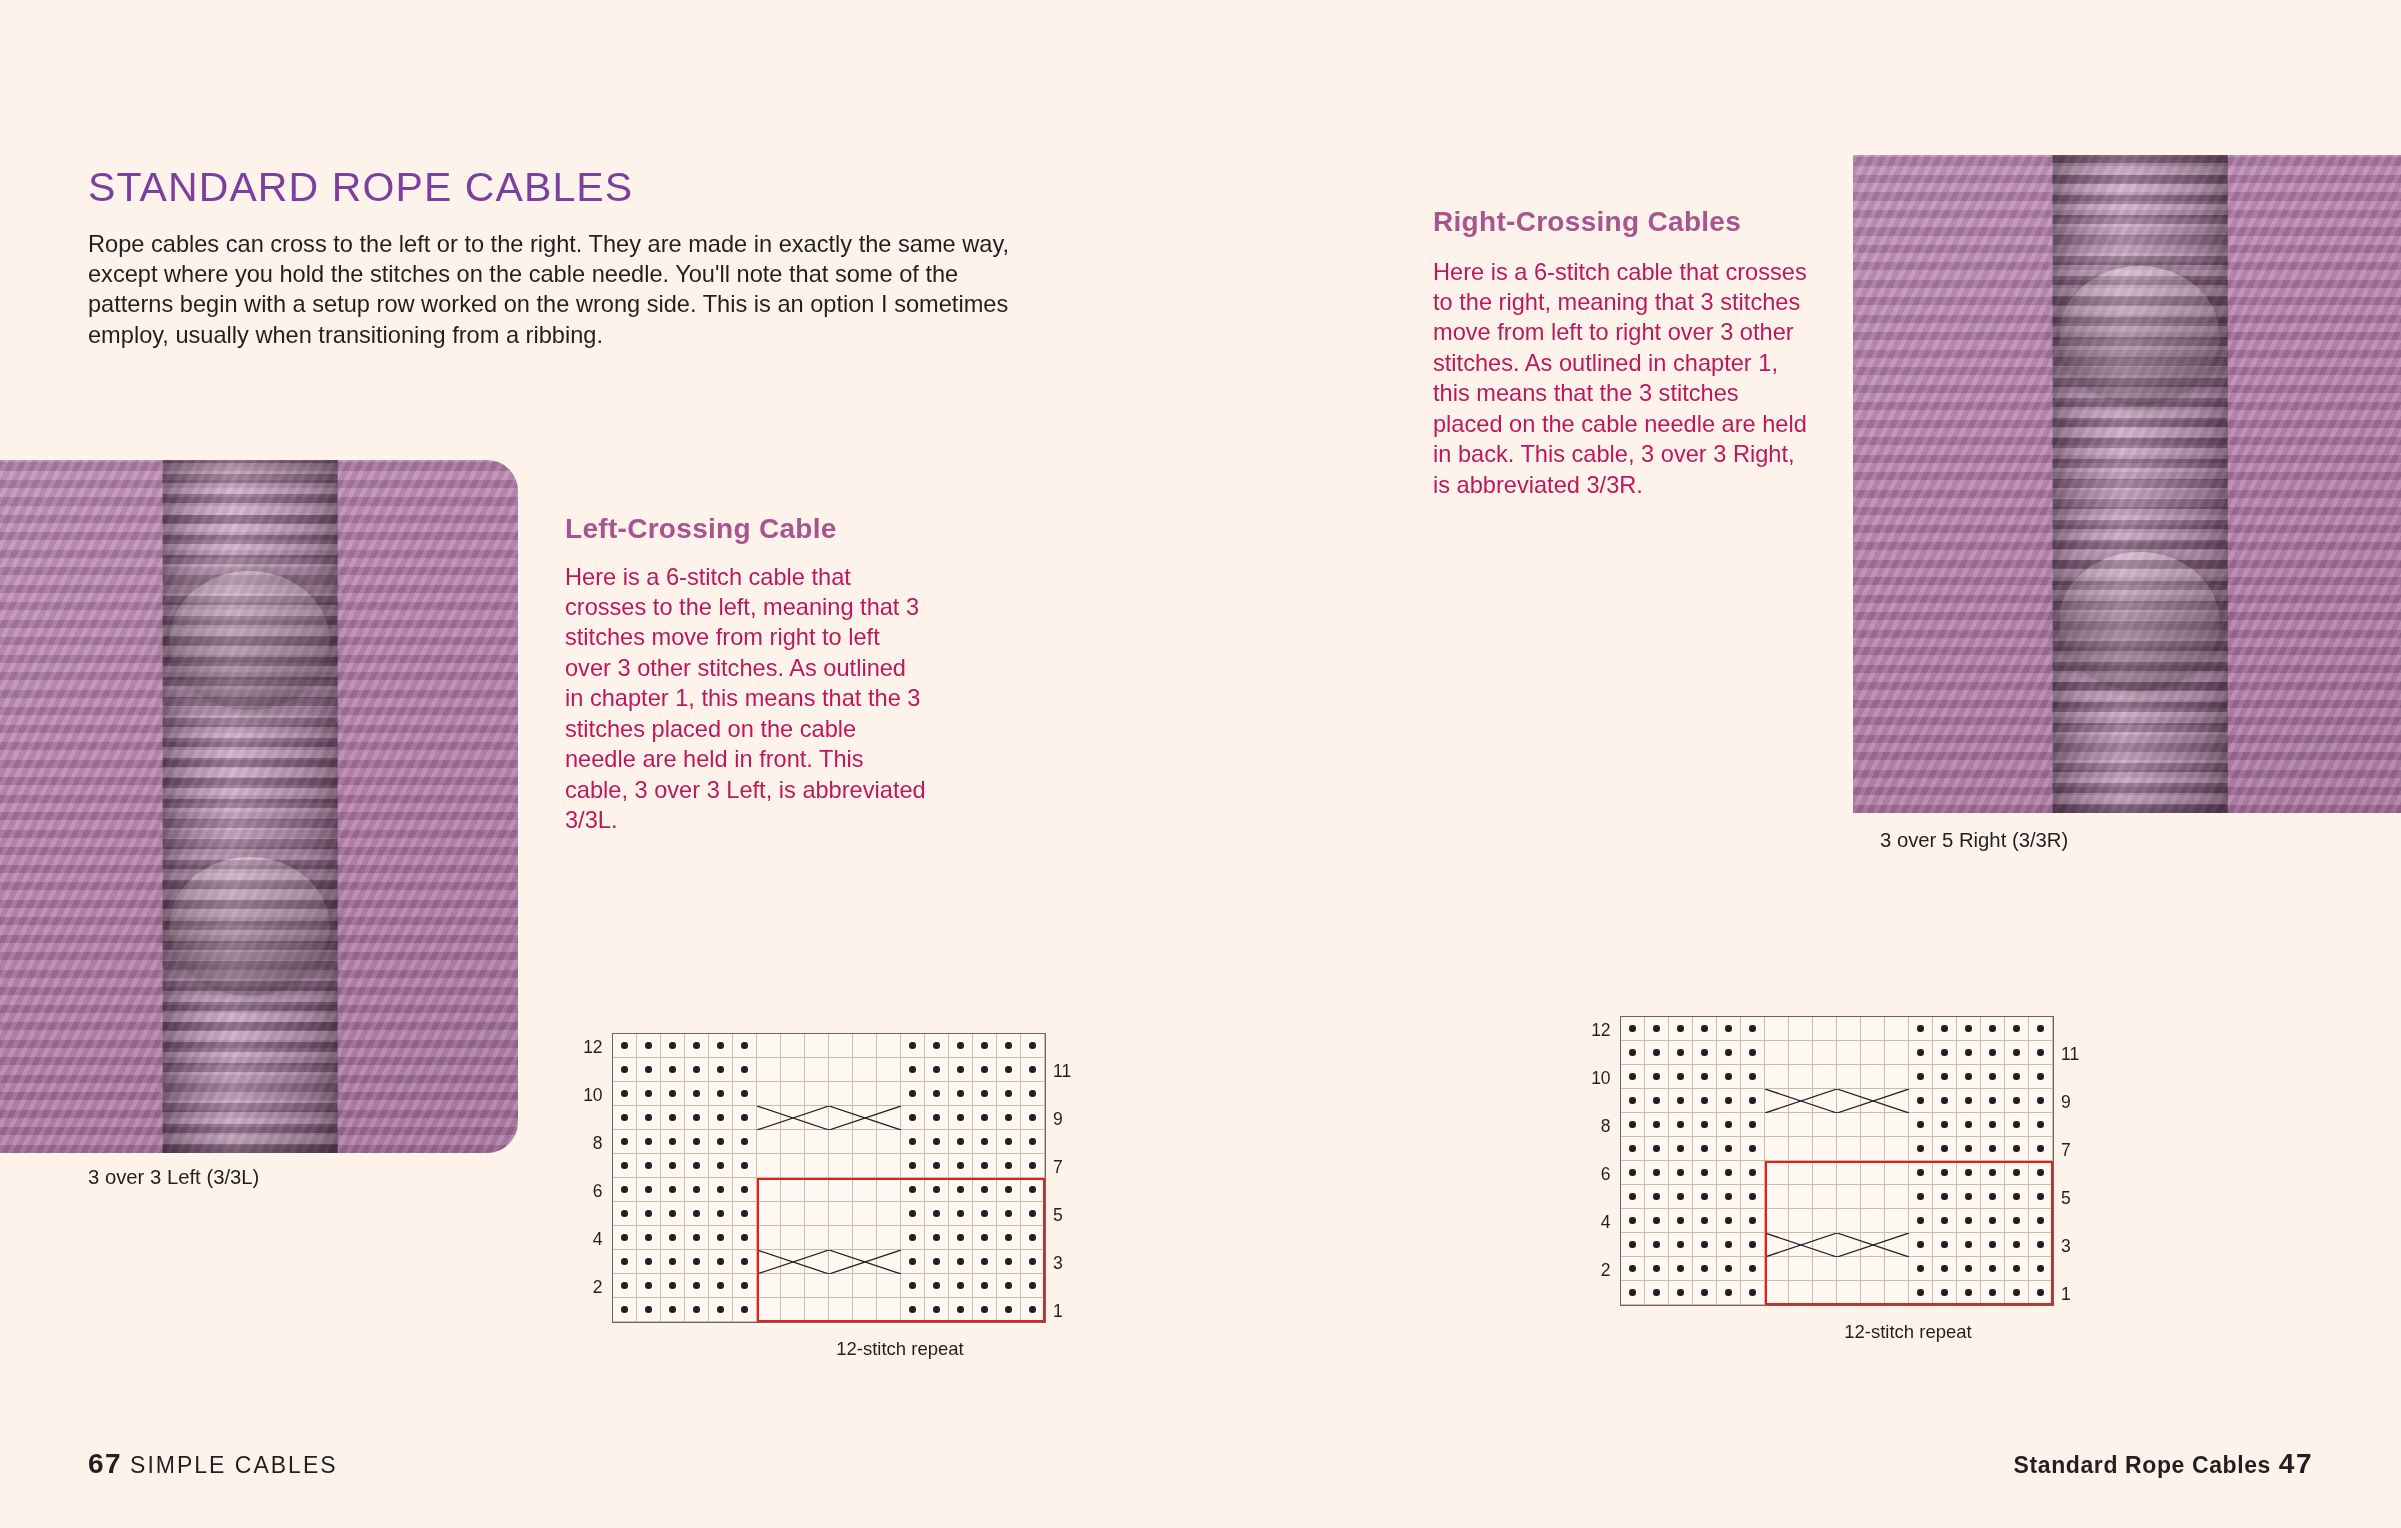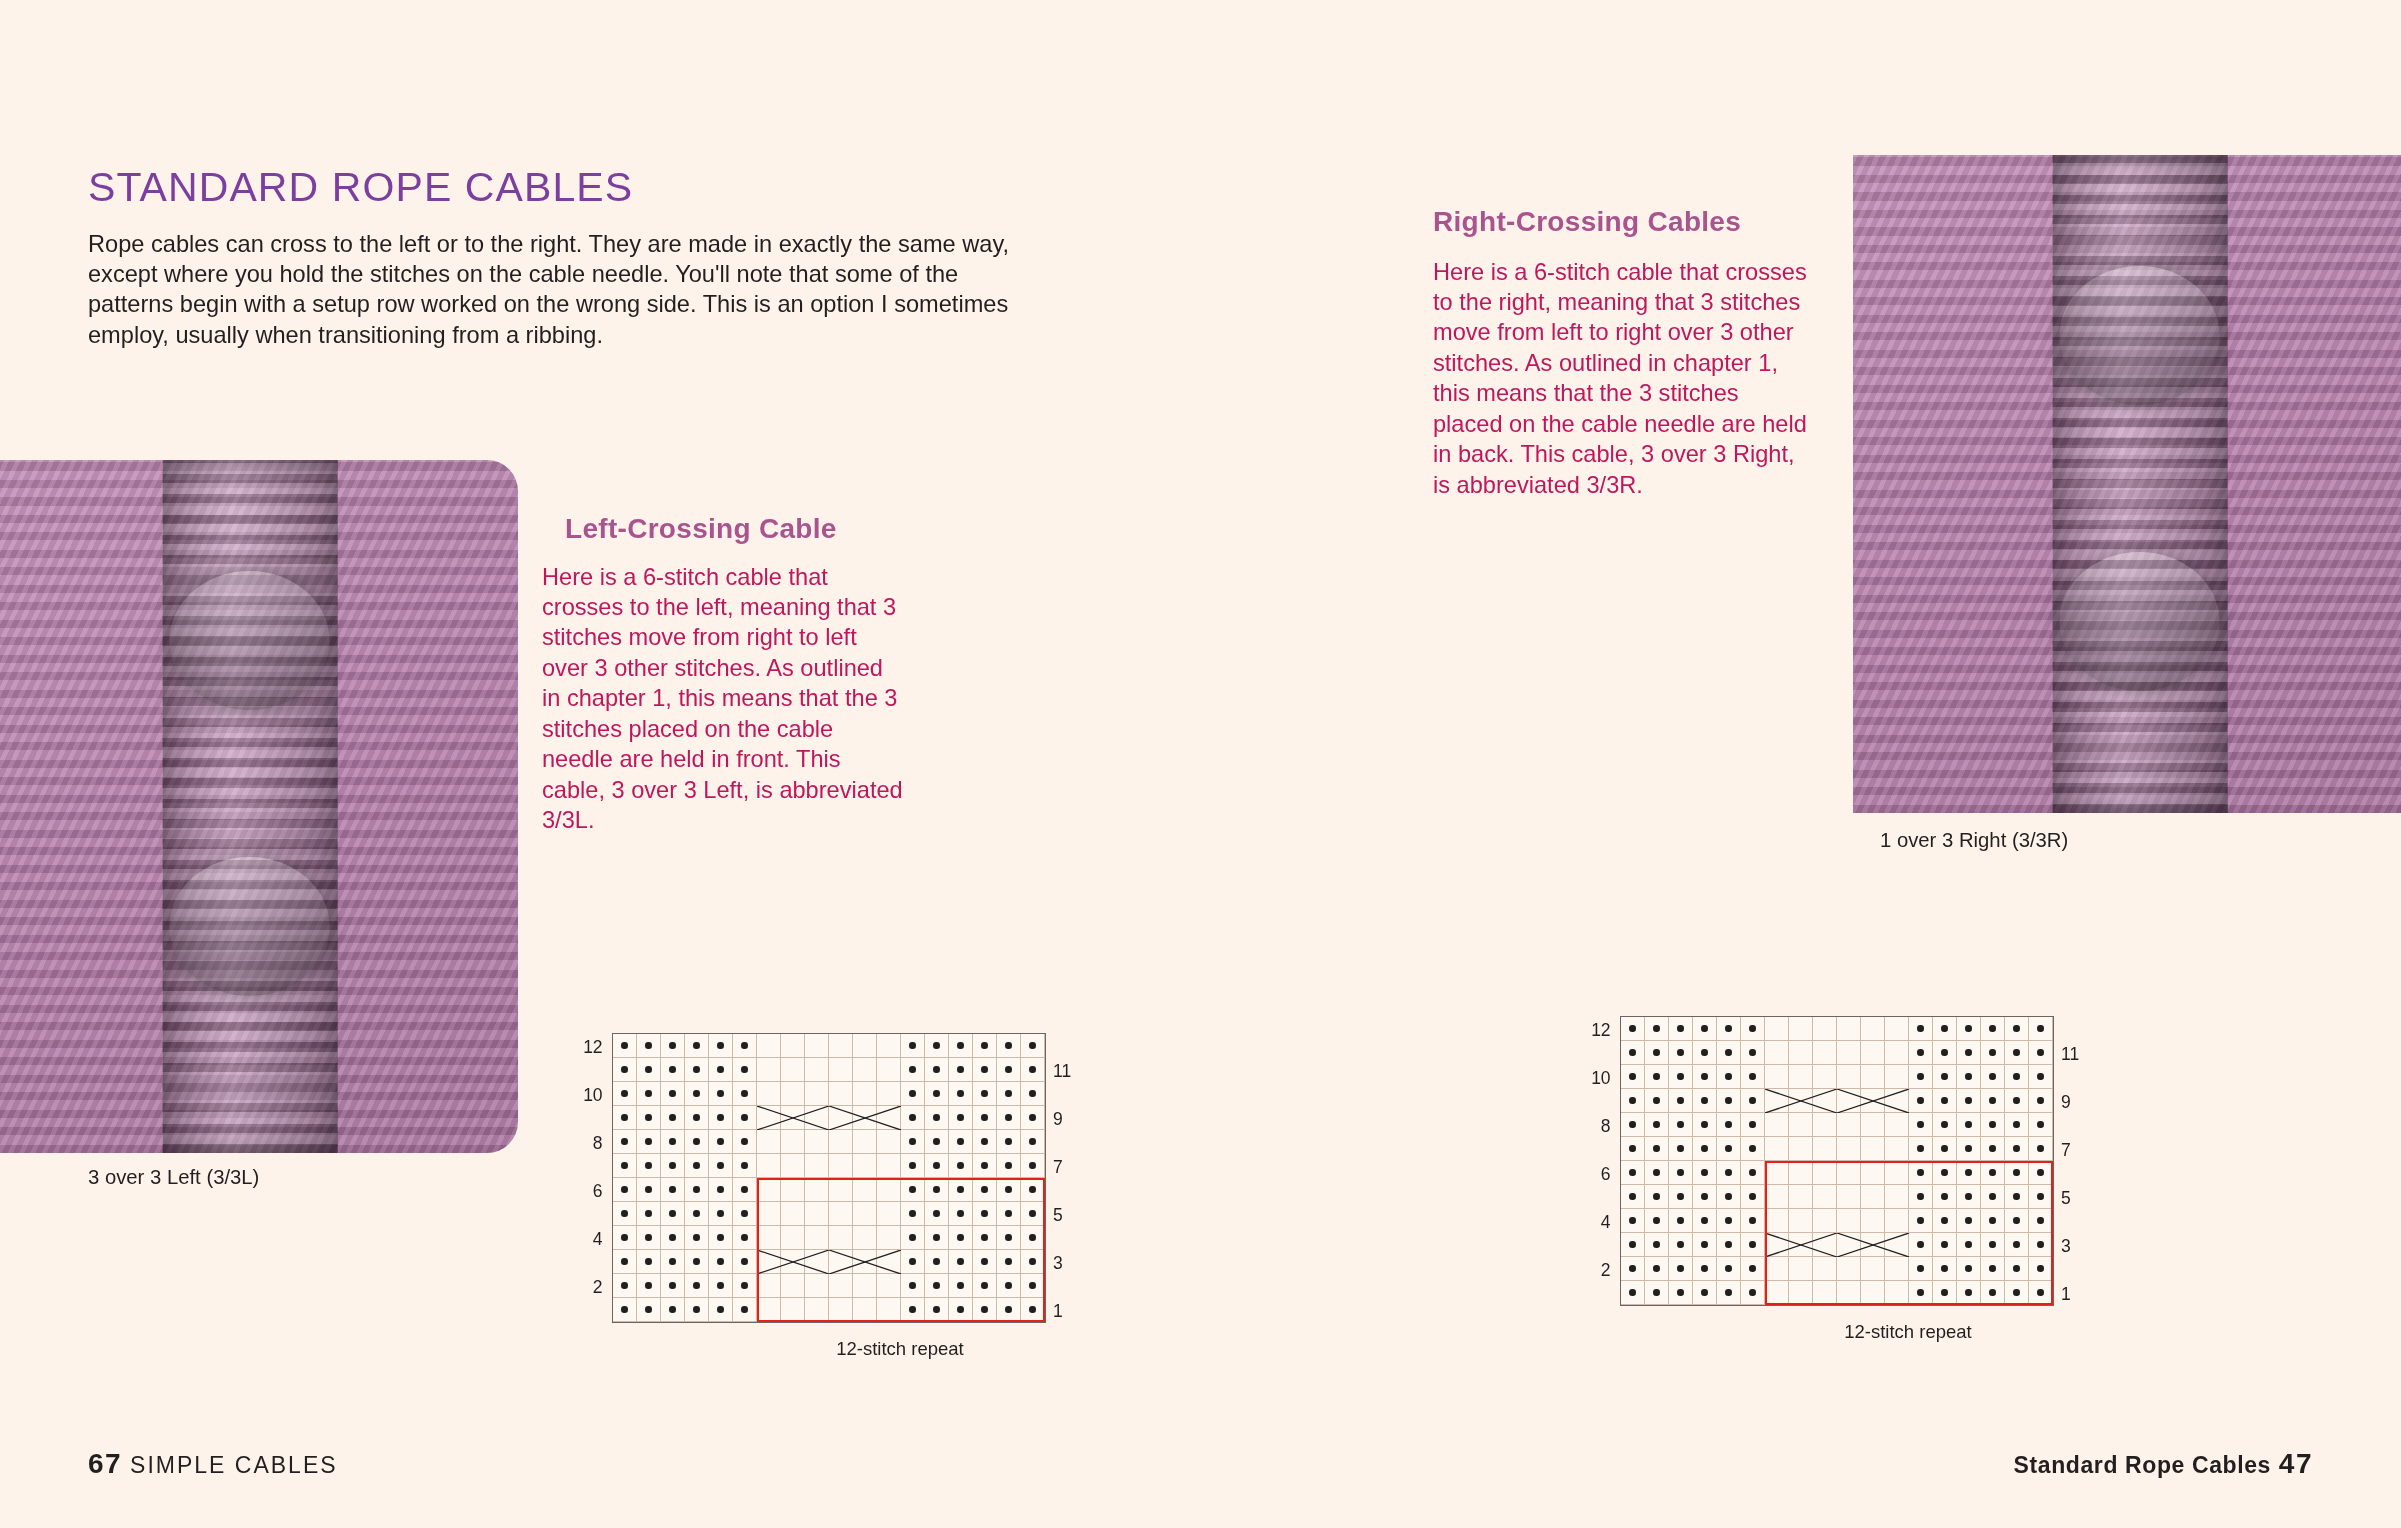--- a/index.html
+++ b/index.html
@@ -104,21 +104,21 @@
   }
   #sub-left  { left: 565px;  top: 490px; }
   #sub-right { left: 1433px; top: 183px; }
 
   .body-col {
     position: absolute;
     font-size: 23.6px;
     line-height: 1.29;
     color: #be185d;
   }
-  #body-left  { left: 542px;  top: 538px; width: 365px; }
+  #body-left  { left: 565px;  top: 538px; width: 365px; }
   #body-right { left: 1433px; top: 233px; width: 379px; }
 
   
   .chart-wrap { position: absolute; }
   #chart-left  { left: 573px;  top: 1033px; }
   #chart-right { left: 1581px; top: 1016px; }
 
   .grid {
     position: relative;
     background: #fdf8f2;
@@ -441,21 +441,21 @@
     </div>
 
   <div class="folio" id="folio-left">
     <span class="num">67</span>
     <span class="lbl">SIMPLE CABLES</span>
   </div>
 
   <div class="swatch" id="swatch-right">
     <div class="cable"></div>
   </div>
-  <div class="caption" id="caption-right">1 over 3 Right (3/3R)</div>
+  <div class="caption" id="caption-right">3 over 5 Right (3/3R)</div>
 
   <h2 class="sub-h" id="sub-right">Right-Crossing Cables</h2>
   <p class="body-col" id="body-right">Here is a 6-stitch cable that crosses to the right, meaning that 3 stitches move from left to right over 3 other stitches. As outlined in chapter 1, this means that the 3 stitches placed on the cable needle are held in back. This cable, 3 over 3 Right, is abbreviated 3/3R.</p>
 
   <div class="chart-wrap" id="chart-right">
       <div style="position: relative;">
         <div class="grid" style="width: 432px; height: 288px; margin-left: 39px;">
           <div class="cell dot" style="left: 0px; top: 0px; width: 24px; height: 24px;"></div>
           <div class="cell dot" style="left: 24px; top: 0px; width: 24px; height: 24px;"></div>
           <div class="cell dot" style="left: 48px; top: 0px; width: 24px; height: 24px;"></div>

